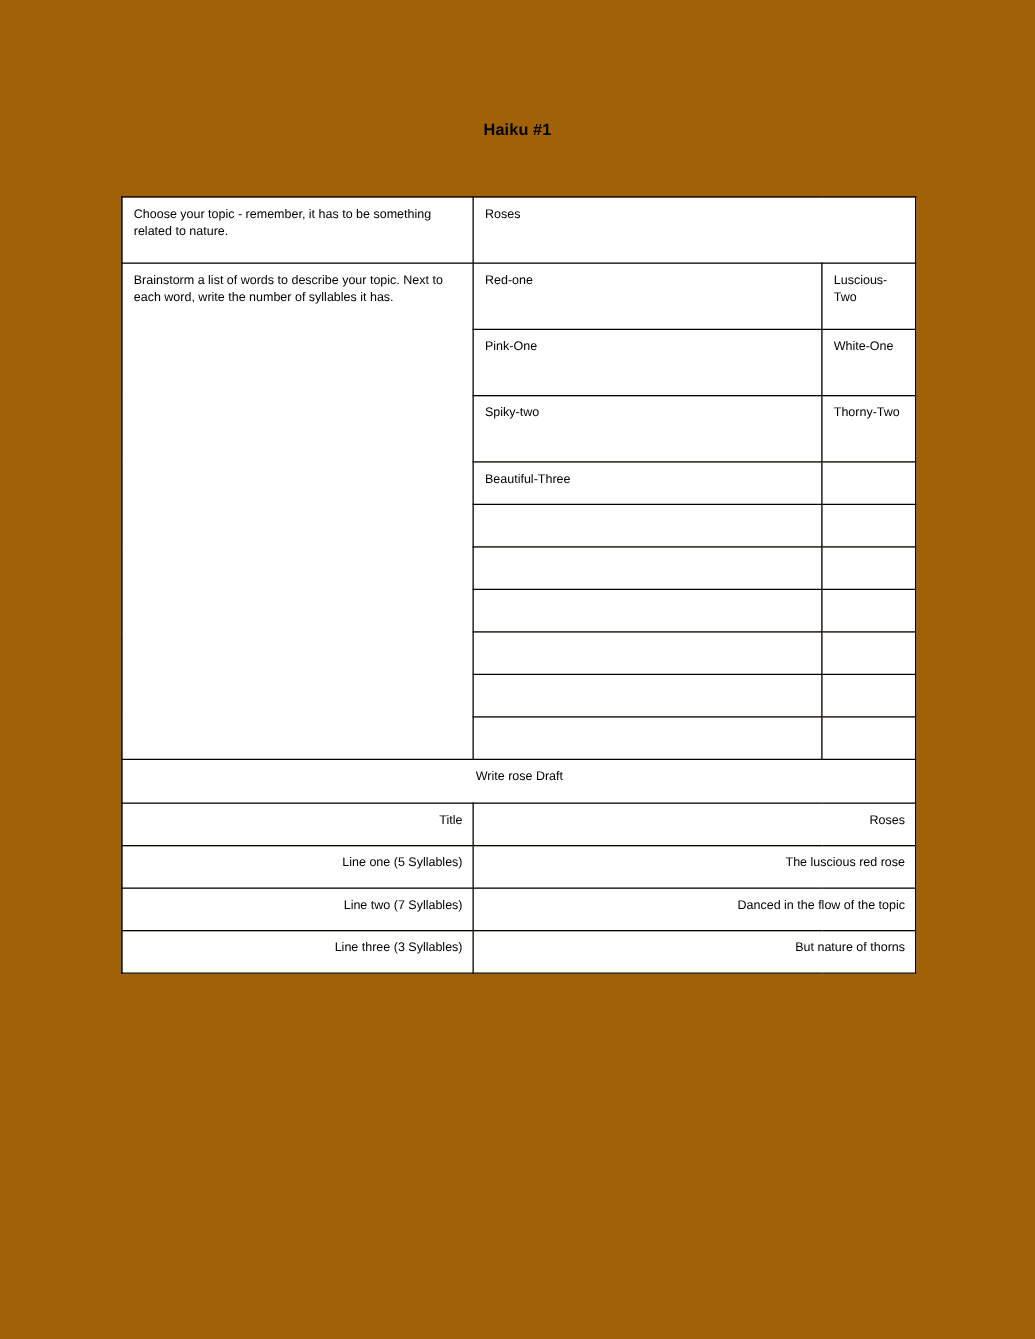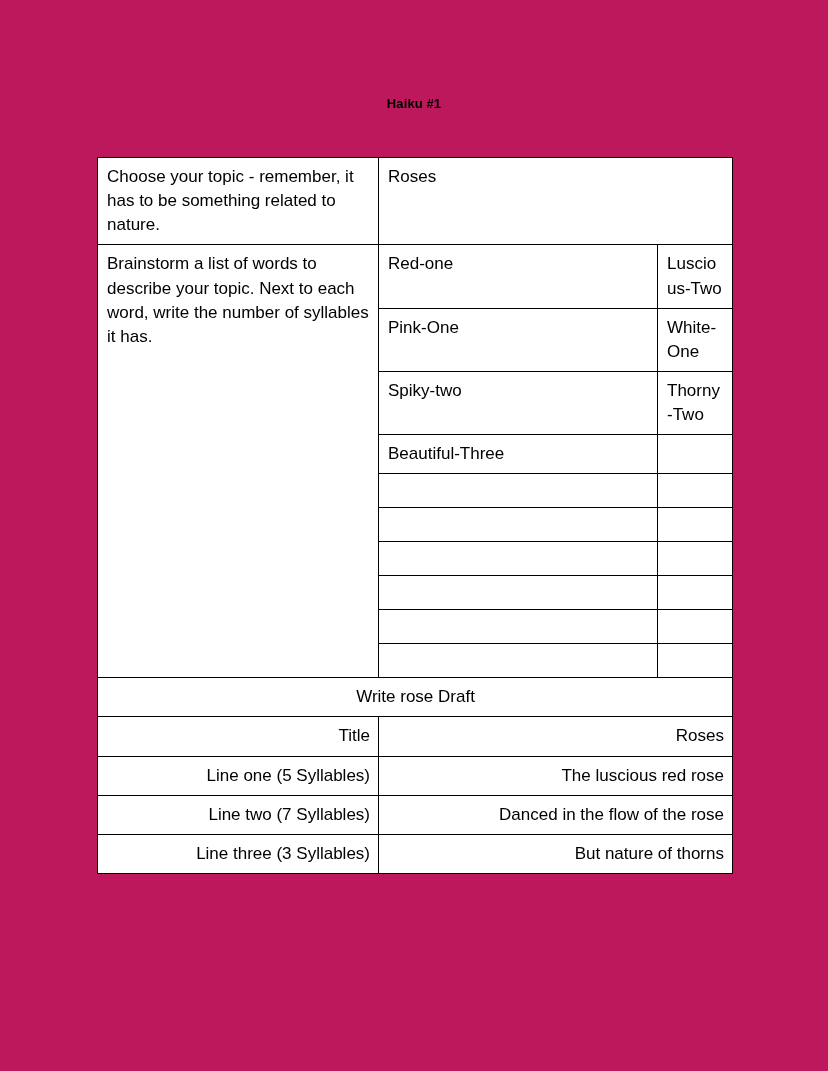--- a/index.html
+++ b/index.html
@@ -13,21 +13,21 @@
     position: relative;
     font-family: "Liberation Sans", sans-serif;
     color: #000000;
     -webkit-font-smoothing: antialiased;
   }
   .page {
     position: absolute;
     left: 0; top: 0;
     width: 828px;
     height: 1071px;
-    background: #be185d;
+    background: #a16207;
     overflow: hidden;
   }
   .doc-title {
     position: absolute;
     left: 0;
     top: 96px;
     width: 828px;
     text-align: center;
     font-size: 13px;
     font-weight: bold;
@@ -37,21 +37,21 @@
     position: absolute;
     left: 97px;
     top: 157px;
     width: 635px;
     border-collapse: collapse;
     table-layout: fixed;
   }
   .worksheet td {
     border: 1px solid #000000;
     vertical-align: top;
-    font-size: 17px;
+    font-size: 10px;
     line-height: 1.42;
     padding: 7px 8px 7px 9px;
     background: #ffffff;
     word-wrap: break-word;
     overflow-wrap: break-word;
   }
   .col-prompt   { width: 281px; }
   .col-word     { width: 279px; }
   .col-word2    { width: 75px; }
 
@@ -147,21 +147,21 @@
         <td colspan="2">Roses</td>
       </tr>
 
       <tr class="row-draft">
         <td class="draft-label">Line one (5 Syllables)</td>
         <td colspan="2">The luscious red rose</td>
       </tr>
 
       <tr class="row-draft">
         <td class="draft-label">Line two (7 Syllables)</td>
-        <td colspan="2">Danced in the flow of the rose</td>
+        <td colspan="2">Danced in the flow of the topic</td>
       </tr>
 
       <tr class="row-draft">
         <td class="draft-label">Line three (3 Syllables)</td>
         <td colspan="2">But nature of thorns</td>
       </tr>
 
     </tbody>
   </table>
 

